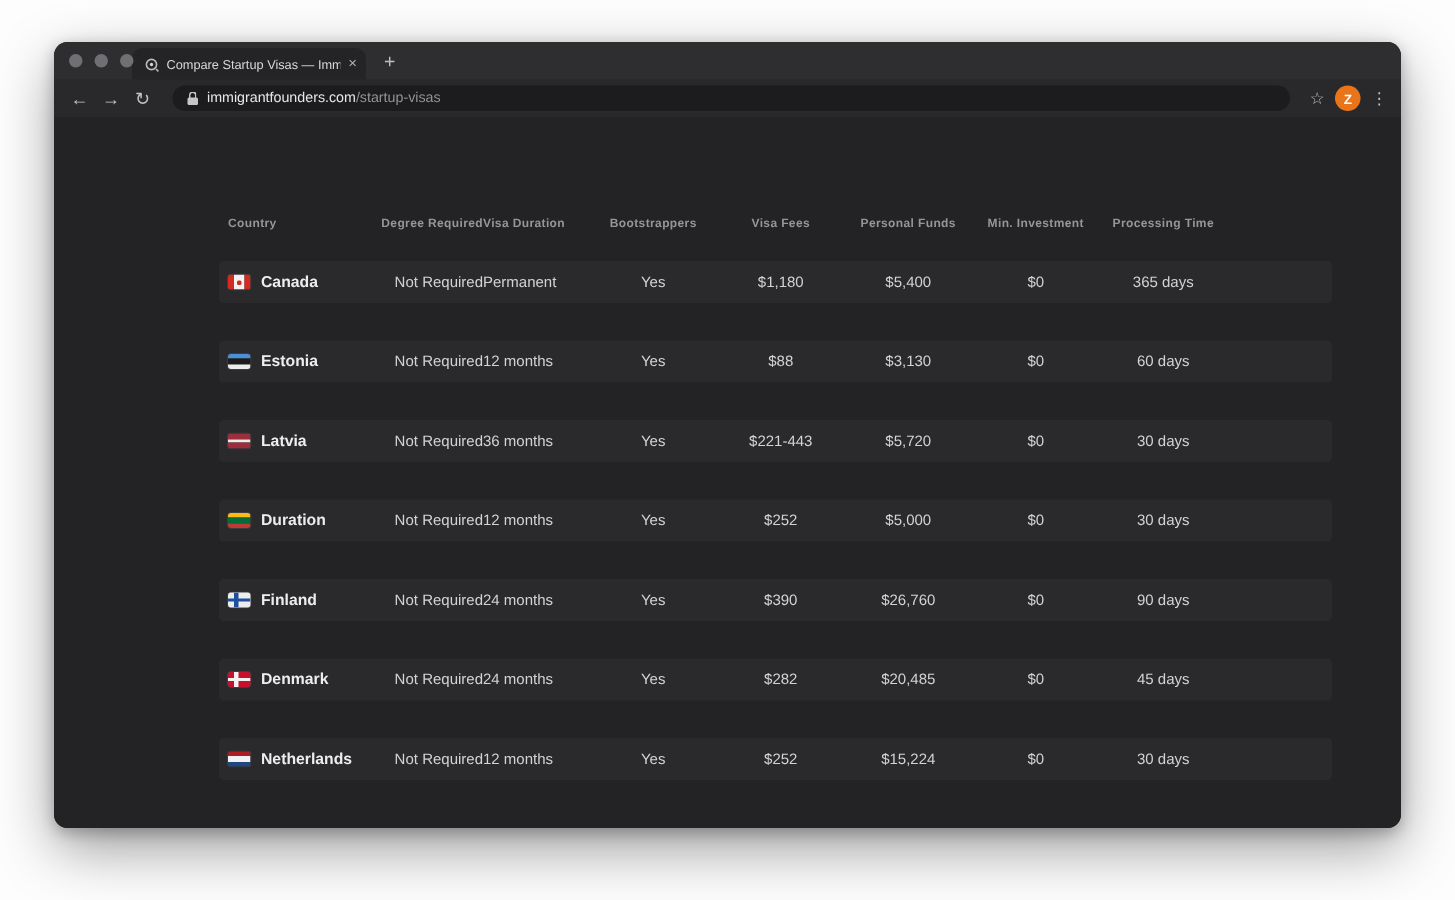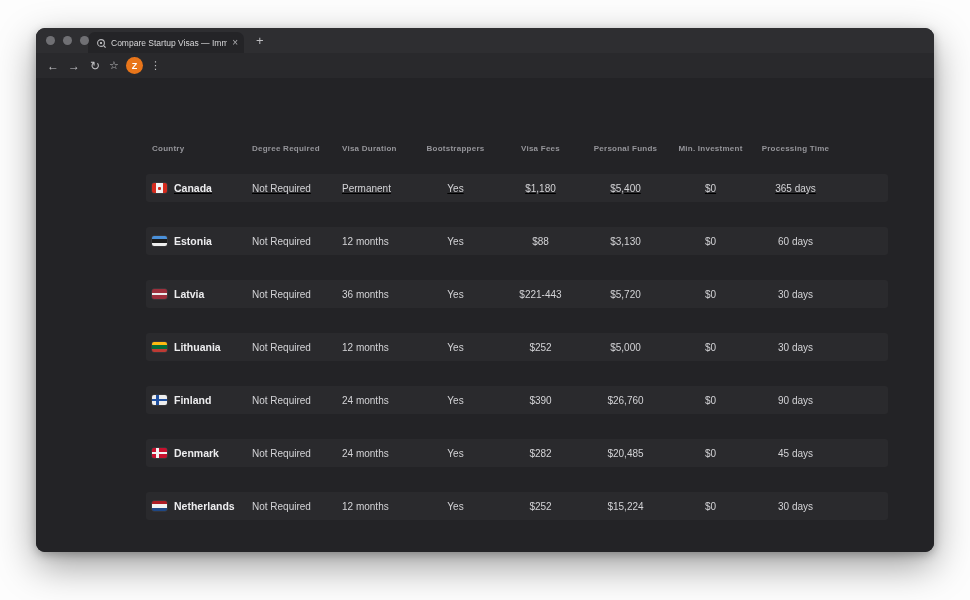--- a/index.html
+++ b/index.html
@@ -49,24 +49,24 @@
   .content { height:474px; background:#232326; padding-top:16px; }
   .page-title { margin-left:96px; color:#f2f2f3; font-size:14px; font-weight:bold; letter-spacing:.2px; }
 
   .thead { display:flex; margin:44px 0 0 116px; height:20px; align-items:center; }
   .thead .cell { color:#95959a; font-size:8px; font-weight:bold; letter-spacing:.25px; }
 
   .row {
     display:flex; align-items:center; height:28px; margin:0 0 25px 110px;
     width:742px; padding:0 14px 0 6px; background:#2a2a2d; border-radius:3px;
   }
-  .row:first-of-type { margin-top:16px;text-decoration:underline; }
+  .row:first-of-type { margin-top:16px; }
   .cell { font-size:10px; color:#d3d3d6; }
   .c0 { width:100px; display:flex; align-items:center; }
-  .c1 { width:90px; text-align:left; }
+  .c1 { width:70px; text-align:right; }
   .c2 { width:71px; text-align:left; }
   .c3,.c4,.c5,.c6,.c7 { width:85px; text-align:center; }
   .country-name { font-weight:bold; color:#ededef; font-size:10.5px; }
 
   .flag { position:relative; display:inline-flex; width:15px; height:10px; border-radius:2px; overflow:hidden; margin-right:7px; flex:0 0 15px; box-shadow:0 0 0 0.5px rgba(255,255,255,0.12); }
   .flag > span { display:block; }
   .flag .bar-h { position:absolute; left:0; right:0; top:3.8px; height:2.6px; }
   .flag .bar-v { position:absolute; top:0; bottom:0; left:4.4px; width:2.6px; }
   .flag .emblem { position:absolute; left:50%; top:50%; width:3px; height:3px; margin:-1.5px 0 0 -1.5px; border-radius:1px; }
 </style>
@@ -91,20 +91,27 @@
         <span class="tab-title">Compare Startup Visas — Immig</span>
         <span class="tab-close">×</span>
       </div>
       <span class="newtab">+</span>
     </div>
 
     <div class="toolbar">
       <span class="nav-ic">←</span>
       <span class="nav-ic">→</span>
       <span class="nav-ic">↻</span>
+      <div class="urlbar">
+        <span class="lock">
+            <span class="shackle"></span>
+            <span class="body"></span>
+          </span>
+        <span class="url"><span class="domain">immigrantfounders.com</span><span class="path">/startup-visas</span></span>
+      </div>
       <span class="star">☆</span>
       <span class="avatar" style="background: rgb(232, 117, 26);">Z</span>
       <span class="kebab">⋮</span>
     </div>
 
     <div class="content">
       <div class="thead">
           <span class="cell c0">Country</span>
           <span class="cell c1">Degree Required</span>
           <span class="cell c2">Visa Duration</span>
@@ -167,21 +174,21 @@
             <span class="cell c6">$0</span>
             <span class="cell c7">30 days</span>
           </div>
           <div class="row">
             <span class="cell c0">
               <span class="flag" style="flex-direction: column;">
                 <span style="background: rgb(253, 185, 19); flex: 1 1 0px;"></span>
                 <span style="background: rgb(4, 106, 56); flex: 1 1 0px;"></span>
                 <span style="background: rgb(190, 58, 52); flex: 1 1 0px;"></span>
               </span>
-              <span class="country-name">Lithuania</span>
+              <span class="country-name">Duration</span>
             </span>
             <span class="cell c1">Not Required</span>
             <span class="cell c2">12 months</span>
             <span class="cell c3">Yes</span>
             <span class="cell c4">$252</span>
             <span class="cell c5">$5,000</span>
             <span class="cell c6">$0</span>
             <span class="cell c7">30 days</span>
           </div>
           <div class="row">

